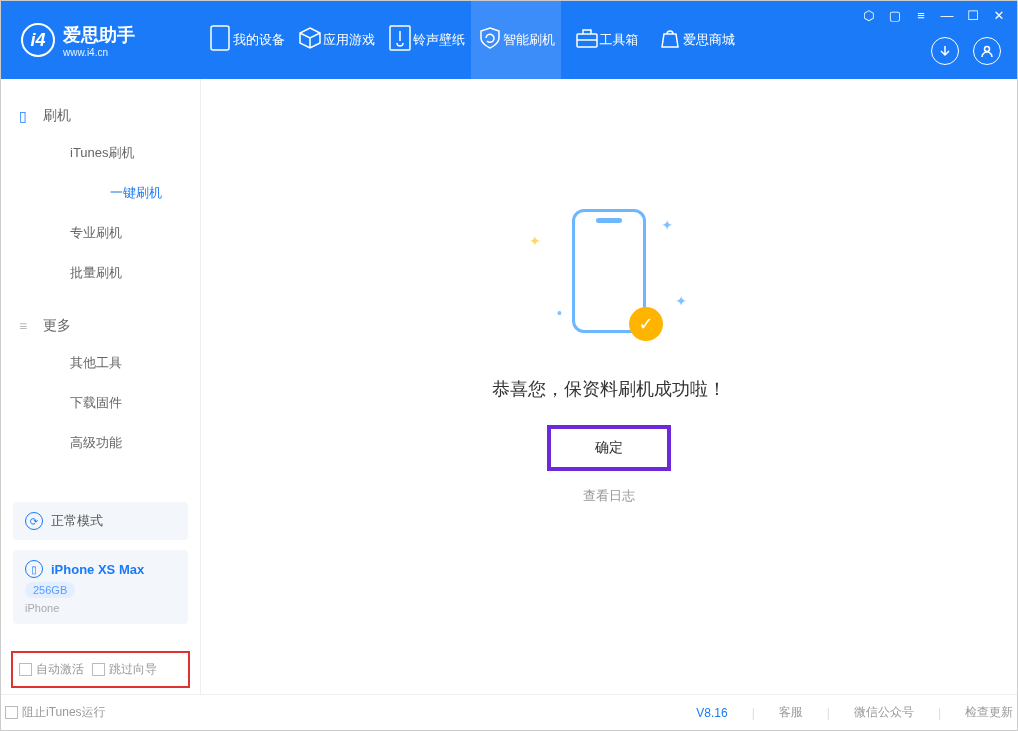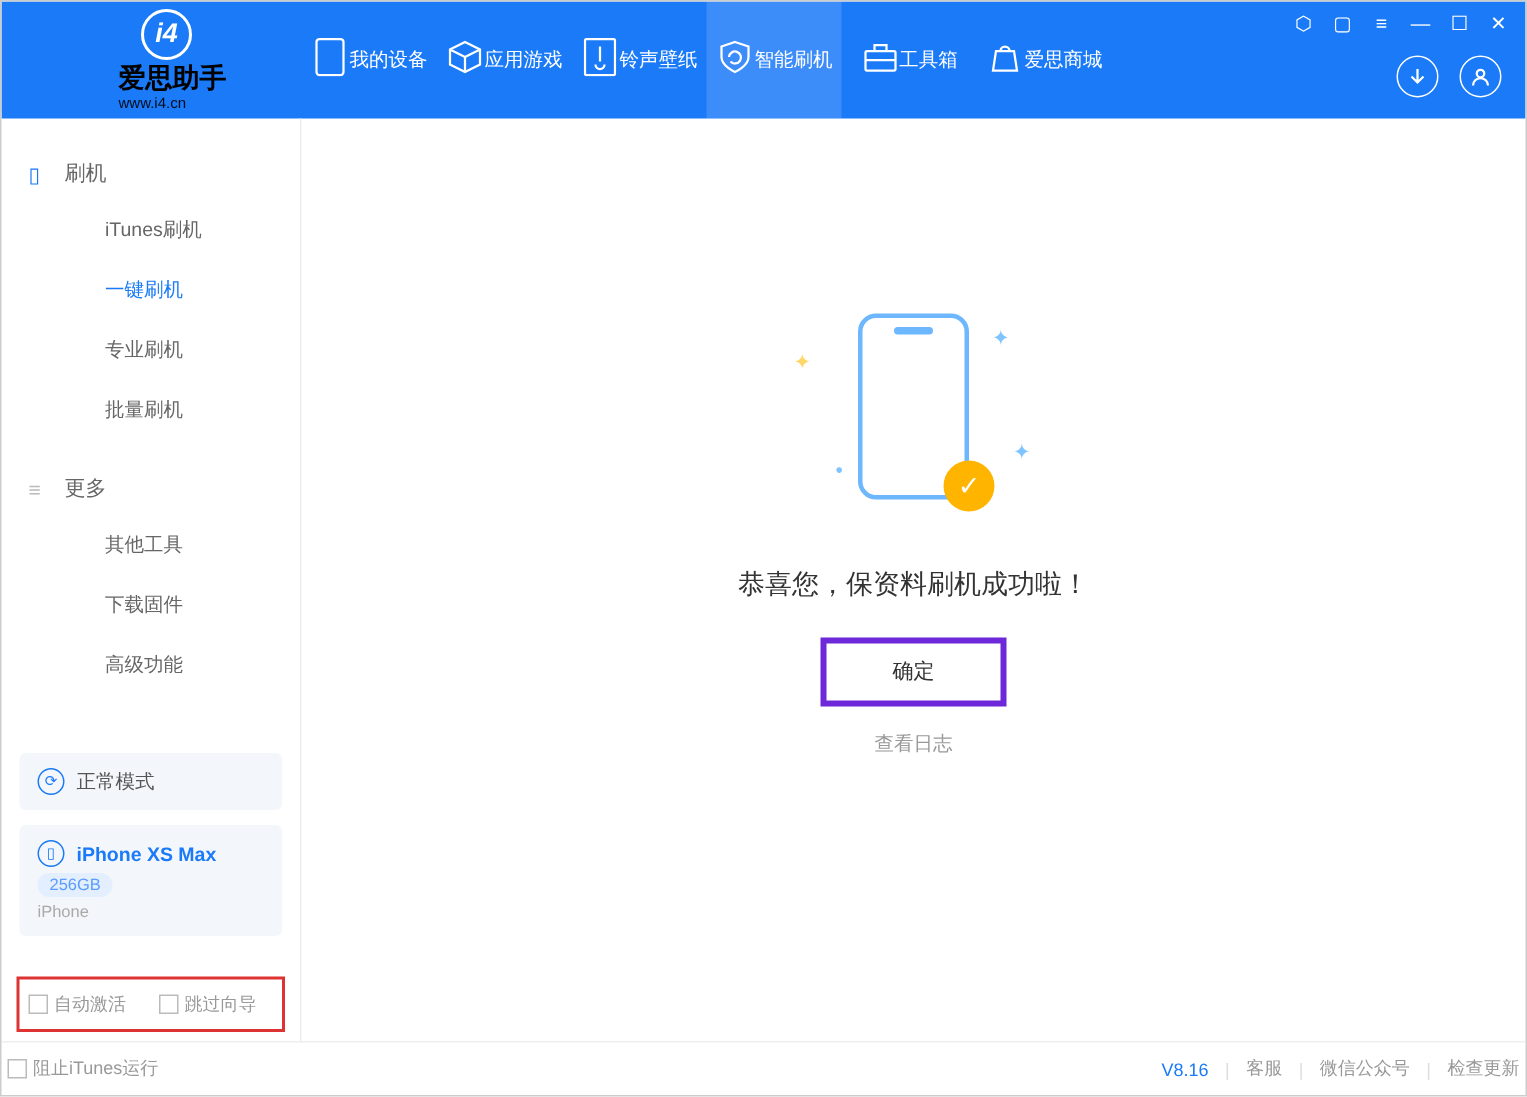--- a/index.html
+++ b/index.html
@@ -1,71 +1,71 @@
 <!DOCTYPE html>
 <html><head>
 <meta charset="utf-8">
 <style>
 * { margin: 0; padding: 0; box-sizing: border-box; font-family: "Microsoft YaHei", sans-serif; }
 body { background: #fff; width: 1018px; height: 731px; overflow: hidden; border: 1px solid #ccc; }
 
 .header { background: #1a7af8; height: 78px; display: flex; align-items: center; position: relative; }
-.logo-area { display: flex; align-items: center; padding-left: 20px; width: 200px; flex-direction: column; }
+.logo-area { display: flex; align-items: center; padding-left: 20px; width: 200px; }
 .logo-icon { width: 34px; height: 34px; border: 2px solid #fff; border-radius: 50%; display: flex; align-items: center; justify-content: center; color: #fff; font-weight: bold; font-size: 18px; font-style: italic; }
-.logo-text { margin-left: 8px; color: #000000; }
+.logo-text { margin-left: 8px; color: #ffffff; }
 .logo-main { font-size: 18px; font-weight: bold; }
 .logo-sub { font-size: 10px; opacity: 0.9; }
 
 .nav { display: flex; height: 100%; }
 .nav-item { width: 90px; display: flex; flex-direction: row; align-items: center; justify-content: center; color: #fff; font-size: 13px; cursor: pointer; }
 .nav-item.active { background: rgba(255,255,255,0.15); }
 .nav-icon { width: 26px; height: 26px; margin-bottom: 4px; display: flex; align-items: center; justify-content: center; }
 
 .window-controls { position: absolute; right: 10px; top: 6px; display: flex; gap: 10px; color: #fff; }
 .win-btn { width: 16px; height: 16px; cursor: pointer; display: flex; align-items: center; justify-content: center; font-size: 13px; }
 
 .header-right { position: absolute; right: 16px; bottom: 14px; display: flex; gap: 14px; }
 .circle-btn { width: 28px; height: 28px; border: 1.5px solid #fff; border-radius: 50%; display: flex; align-items: center; justify-content: center; color: #fff; cursor: pointer; }
 
 .body-wrap { display: flex; height: 615px; }
 .sidebar { width: 200px; border-right: 1px solid #eee; padding-top: 12px; position: relative; }
 .side-section { padding: 8px 0; }
 .side-header { display: flex; align-items: center; padding: 8px 18px; color: #666; font-size: 14px; }
 .side-header .sicon { width: 14px; margin-right: 10px; color: #1a7af8; }
 .side-item { padding: 11px 18px 11px 69px; font-size: 13px; color: #666; cursor: pointer; }
-.side-item.selected { color: #1a7af8; }
+.side-item.selected { color: #1a7af8; margin-left: 40px; }
 
 .device-box { margin: 0 12px 10px; padding: 10px 12px; background: #f3f6fa; border-radius: 4px; font-size: 13px; color: #555; display: flex; align-items: center; cursor: pointer; }
 .device-box .dicon { width: 18px; height: 18px; border: 1.5px solid #1a7af8; border-radius: 50%; margin-right: 8px; display: flex; align-items: center; justify-content: center; color: #1a7af8; font-size: 10px; }
 .device-name { color: #1a7af8; font-weight: bold; font-size: 13px; }
 .device-cap { display: inline-block; background: #e3efff; color: #5a9cff; padding: 2px 8px; border-radius: 10px; font-size: 11px; margin-top: 4px; }
 .device-type { color: #aaa; font-size: 11px; margin-top: 4px; }
 
-.checkbox-row { position: absolute; bottom: 6px; left: 10px; right: 10px; border: 2px solid #d33; padding: 8px 6px; display: flex; gap: 22px; font-size: 12px; color: #999; }
+.checkbox-row { position: absolute; bottom: 6px; left: 10px; right: 10px; border: 2px solid #d33; padding: 8px 6px; display: flex; gap: 8px; font-size: 12px; color: #999; }
 .chk { display: flex; align-items: center; gap: 4px; cursor: pointer; }
 .chkbox { width: 13px; height: 13px; border: 1px solid #bbb; }
 
 .main { flex: 1; display: flex; flex-direction: column; align-items: center; justify-content: center; padding-bottom: 60px; }
 .success-img { position: relative; width: 180px; height: 140px; margin-bottom: 28px; }
 .phone-shape { width: 74px; height: 124px; border: 3px solid #6db7ff; border-radius: 12px; margin: 0 auto; position: relative; background: #fff; }
 .phone-shape::before { content: ""; position: absolute; top: 6px; left: 50%; transform: translateX(-50%); width: 26px; height: 5px; background: #6db7ff; border-radius: 3px; }
 .badge { position: absolute; right: 36px; bottom: 8px; width: 34px; height: 34px; background: #ffb400; border-radius: 50%; display: flex; align-items: center; justify-content: center; color: #fff; font-size: 18px; }
 .sparkle { position: absolute; color: #7fc3ff; font-size: 14px; }
 .sparkle.s1 { top: 24px; left: 10px; color: #ffd766; }
 .sparkle.s2 { top: 8px; right: 26px; }
 .sparkle.s3 { bottom: 40px; right: 12px; }
 .sparkle.s4 { bottom: 28px; left: 38px; }
 
 .success-text { font-size: 18px; color: #333; margin-bottom: 24px; }
 .ok-btn { padding: 10px 44px; border: 4px solid #6d28d9; background: #fff; font-size: 14px; color: #333; cursor: pointer; margin-bottom: 16px; }
 .log-link { font-size: 13px; color: #999; cursor: pointer; }
 
 .footer { height: 36px; border-top: 1px solid #eee; display: flex; align-items: center; padding: 0 4px; font-size: 12px; color: #999; }
 .footer .chk { margin-right: auto; }
-.footer-right { display: flex; align-items: center; gap: 11px; }
+.footer-right { display: flex; align-items: center; gap: 24px; }
 .footer-right .sep { color: #ddd; }
 .flink { cursor: pointer; }
 .version { color: #1a7af8; }
 </style>
 </head>
 <body>
 
 <div class="header">
   <div class="logo-area">
     <div class="logo-icon">i4</div>

